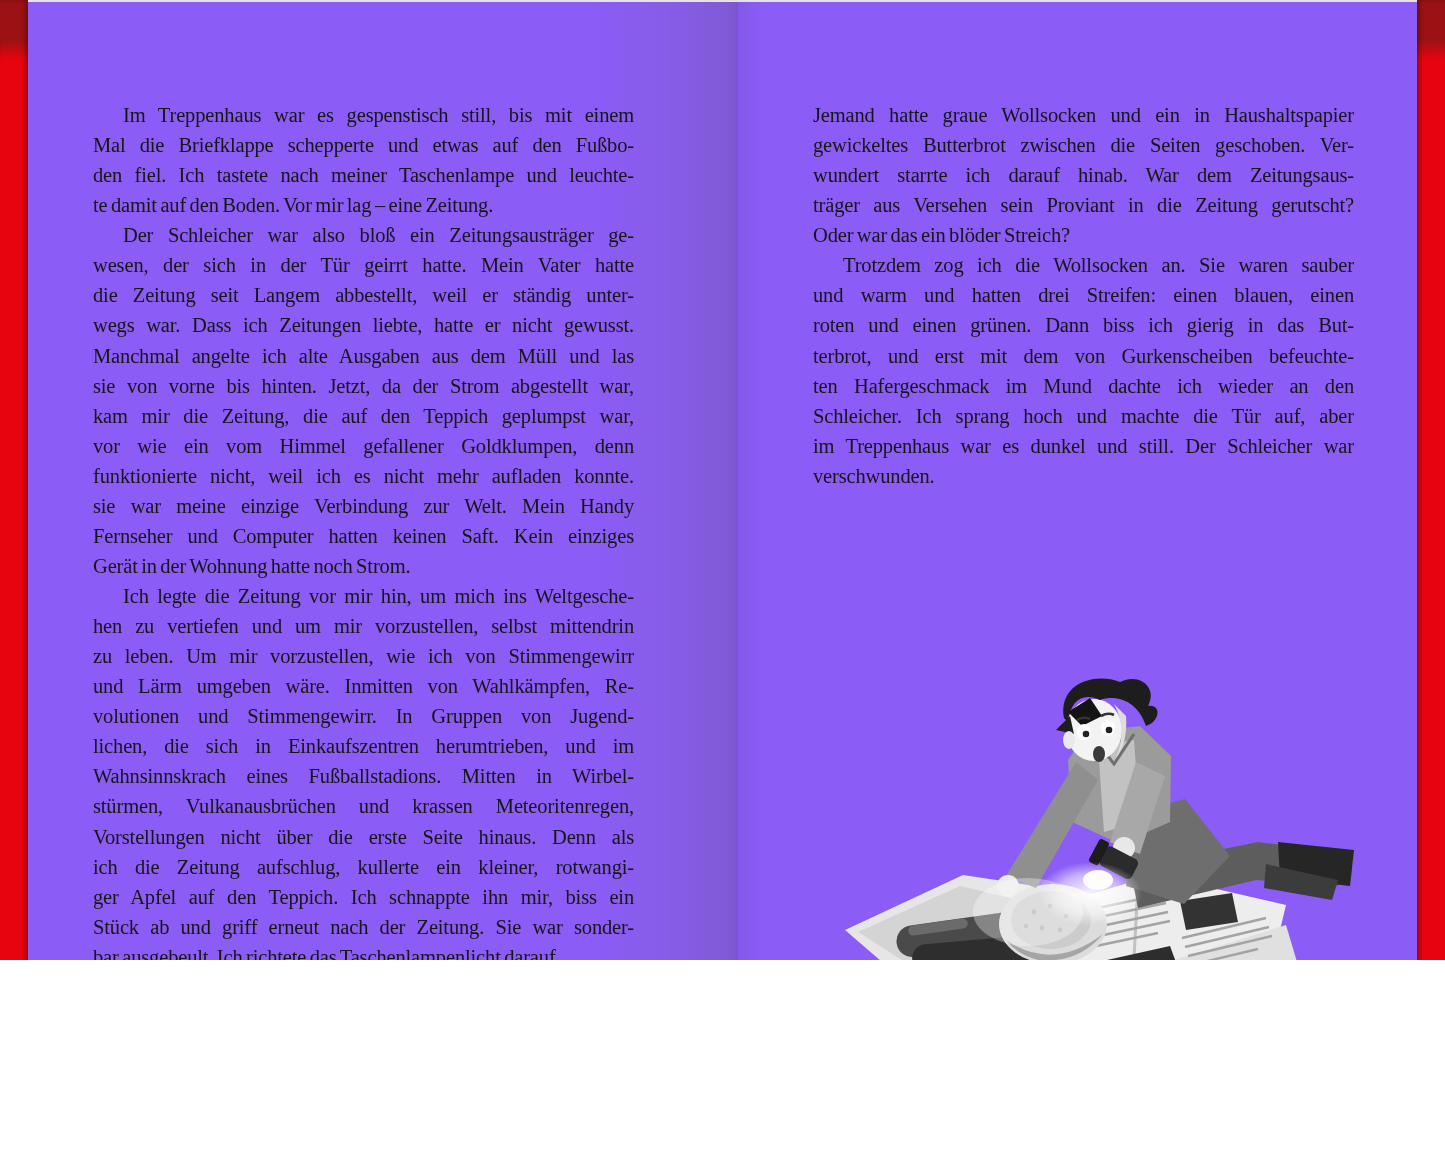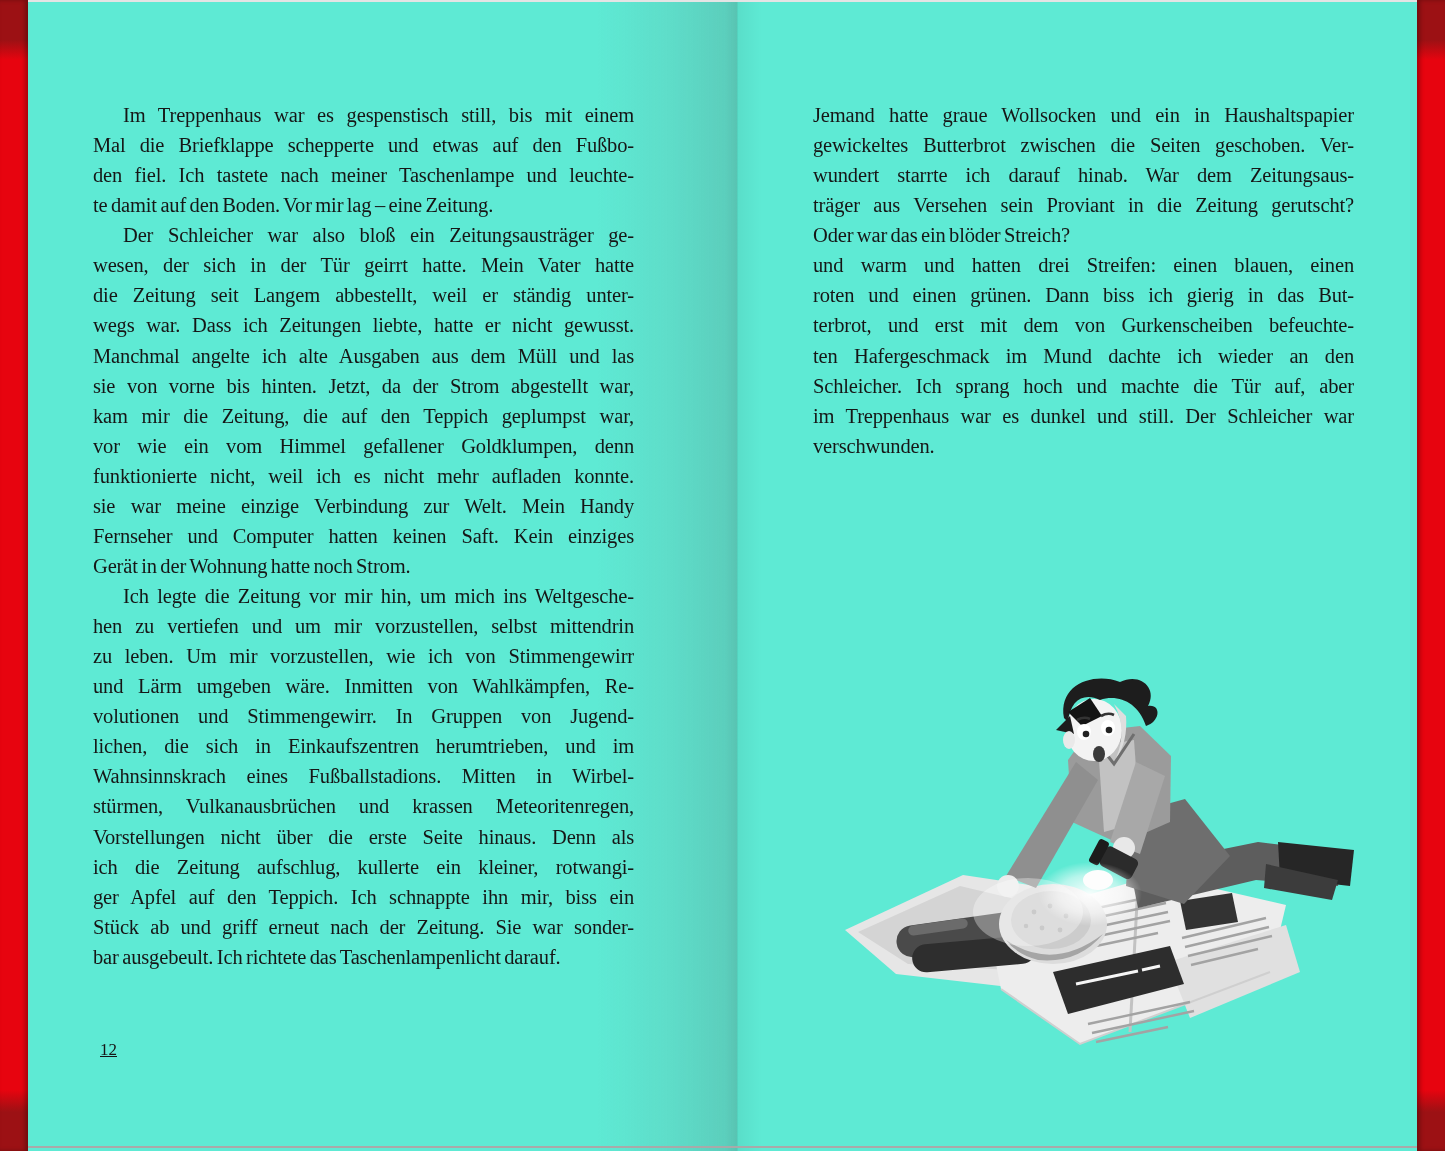--- a/index.html
+++ b/index.html
@@ -1,16 +1,16 @@
 <!DOCTYPE html>
 <html><head>
 <meta charset="utf-8">
 <style>
   html,body{margin:0;padding:0;background:#ffffff;}
-  #spread{position:relative;width:1445px;height:1151px;background:#5eead4;overflow:hidden;
+  #spread{position:relative;width:1445px;height:960px;background:#8b5cf6;overflow:hidden;
           font-family:"Liberation Serif", serif;color:#161616;}
   
   .frame-top{position:absolute;left:0;top:0;width:100%;height:2px;background:#e4e4e4;z-index:5;}
   .frame-bottom{position:absolute;left:0;top:1146px;width:100%;height:2px;background:#a9a9a9;z-index:5;}
   
   .edge-strip{position:absolute;top:0;width:28px;height:1151px;z-index:10;
      background:linear-gradient(180deg,#9c1114 0px,#9c1114 40px,#e7040f 60px,#e7040f 1090px,#9c1114 1112px,#9c1114 1151px);}
   .edge-left{left:0;box-shadow:inset -3px 0 4px rgba(0,0,0,.28);}
   .edge-right{right:0;box-shadow:inset 3px 0 4px rgba(0,0,0,.28);}
   
@@ -72,20 +72,21 @@
     </div>
 
   <div class="pagenum">12</div>
 
   <div class="textblock textblock-right" id="right-lines">
       <div class="line">Jemand hatte graue Wollsocken und ein in Haushaltspapier</div>
       <div class="line">gewickeltes Butterbrot zwischen die Seiten geschoben. Ver-</div>
       <div class="line">wundert starrte ich darauf hinab. War dem Zeitungsaus-</div>
       <div class="line">träger aus Versehen sein Proviant in die Zeitung gerutscht?</div>
       <div class="line last">Oder war das ein blöder Streich?</div>
+      <div class="line indent">Trotzdem zog ich die Wollsocken an. Sie waren sauber</div>
       <div class="line">und warm und hatten drei Streifen: einen blauen, einen</div>
       <div class="line">roten und einen grünen. Dann biss ich gierig in das But-</div>
       <div class="line">terbrot, und erst mit dem von Gurkenscheiben befeuchte-</div>
       <div class="line">ten Hafergeschmack im Mund dachte ich wieder an den</div>
       <div class="line">Schleicher. Ich sprang hoch und machte die Tür auf, aber</div>
       <div class="line">im Treppenhaus war es dunkel und still. Der Schleicher war</div>
       <div class="line last">verschwunden.</div>
     </div>
 
   <svg class="illo" viewBox="0 0 560 380" aria-hidden="true">

